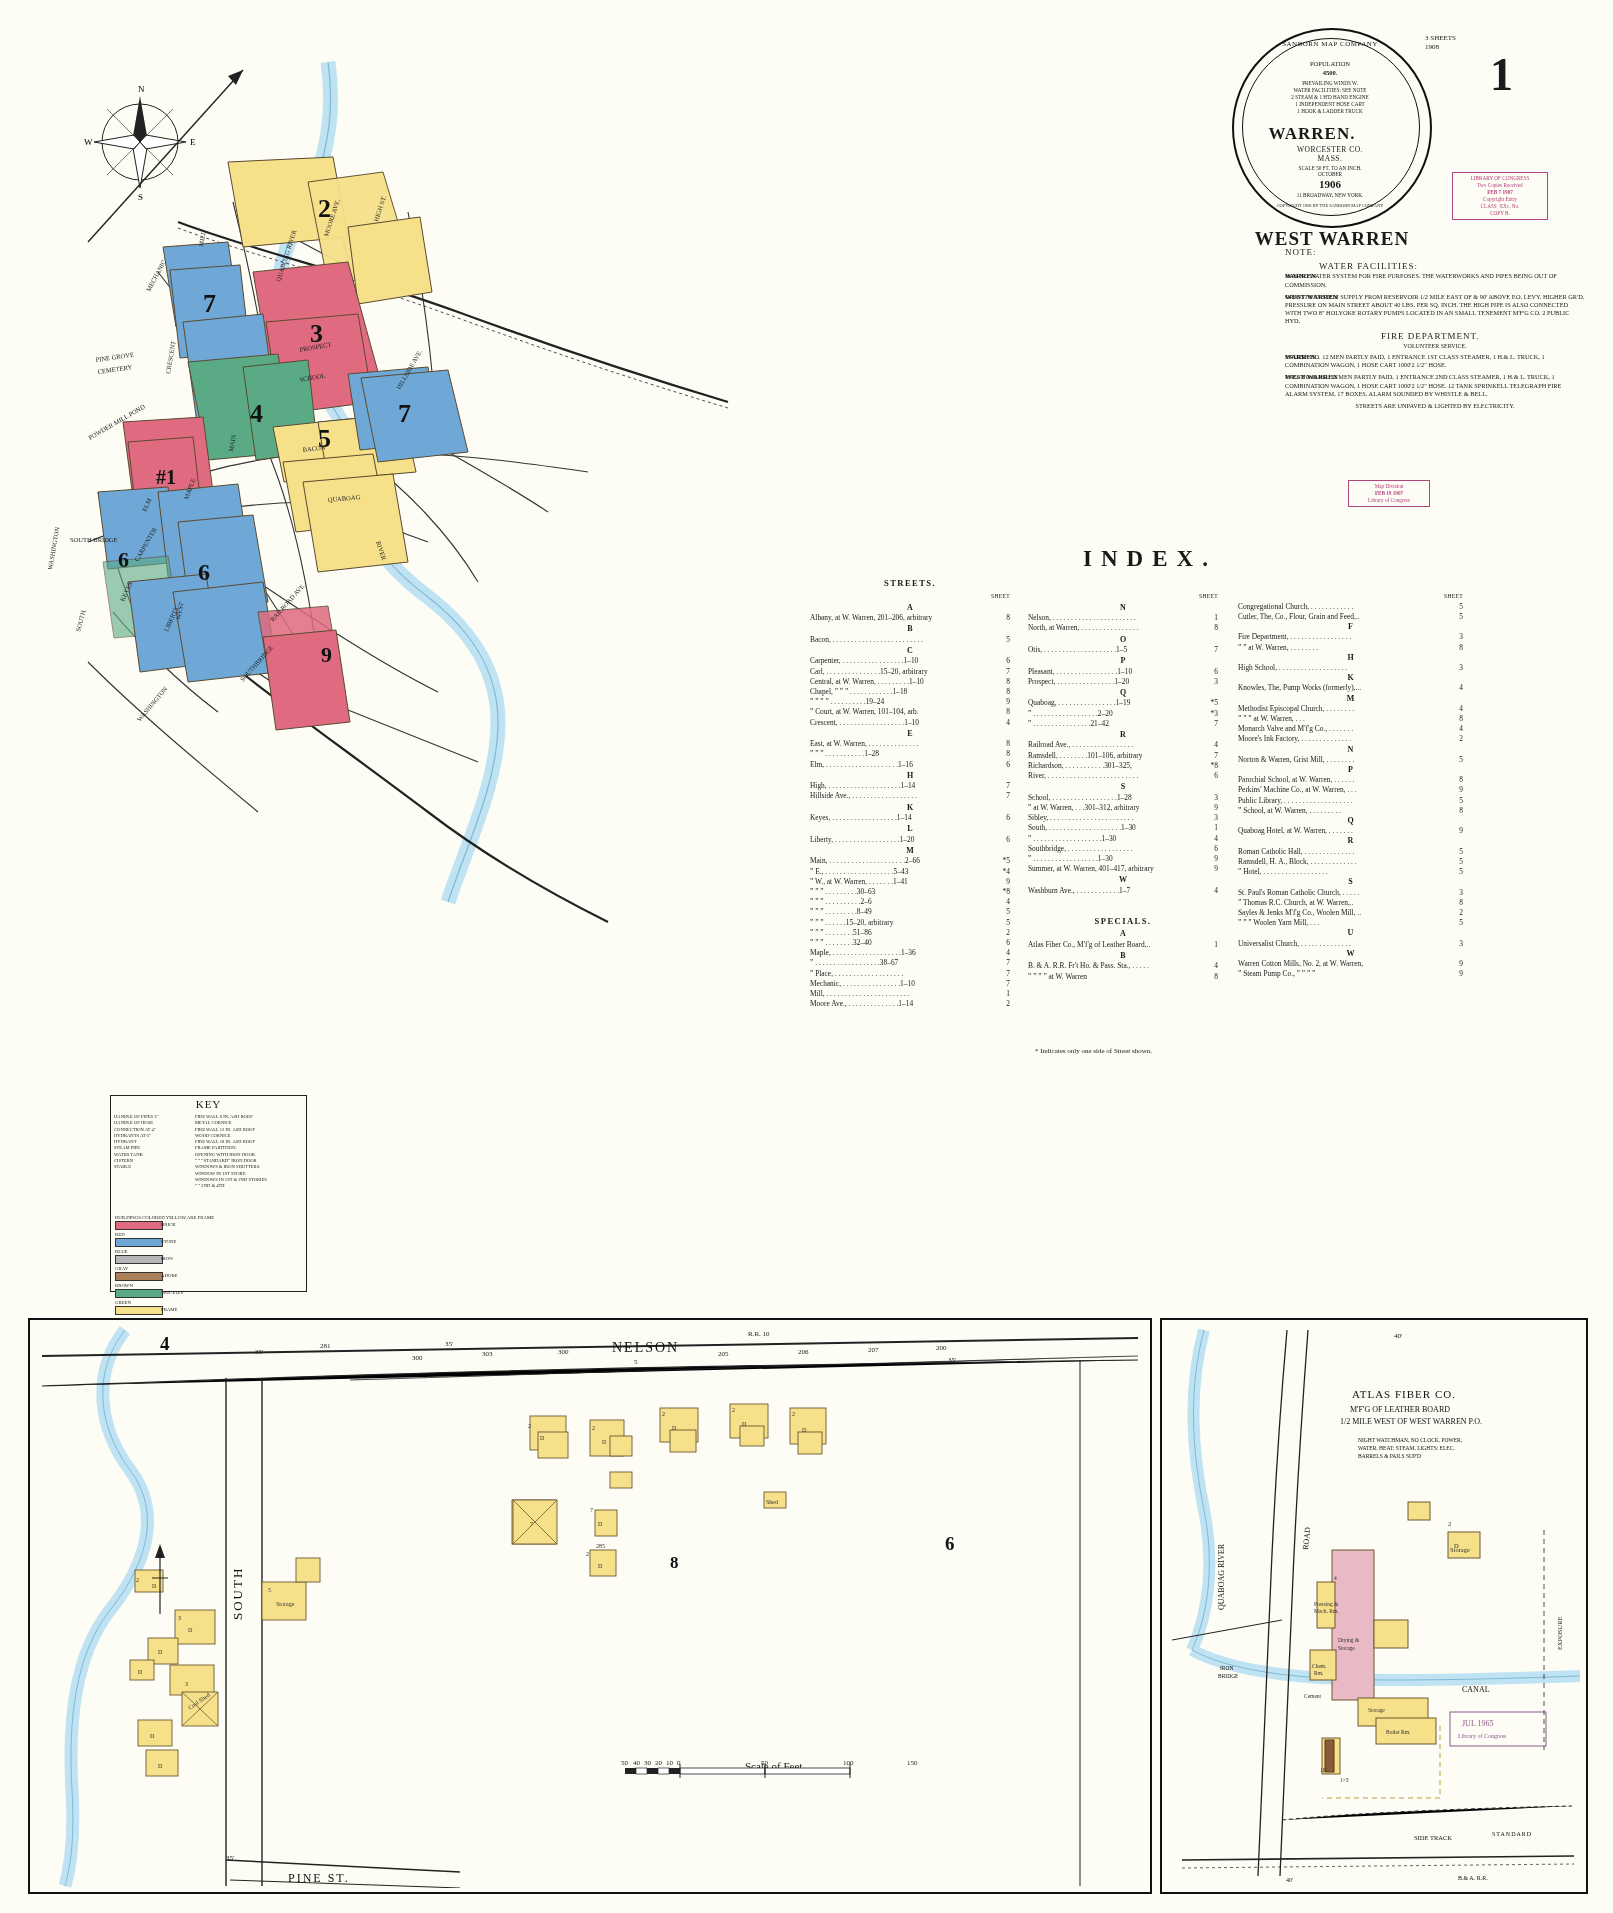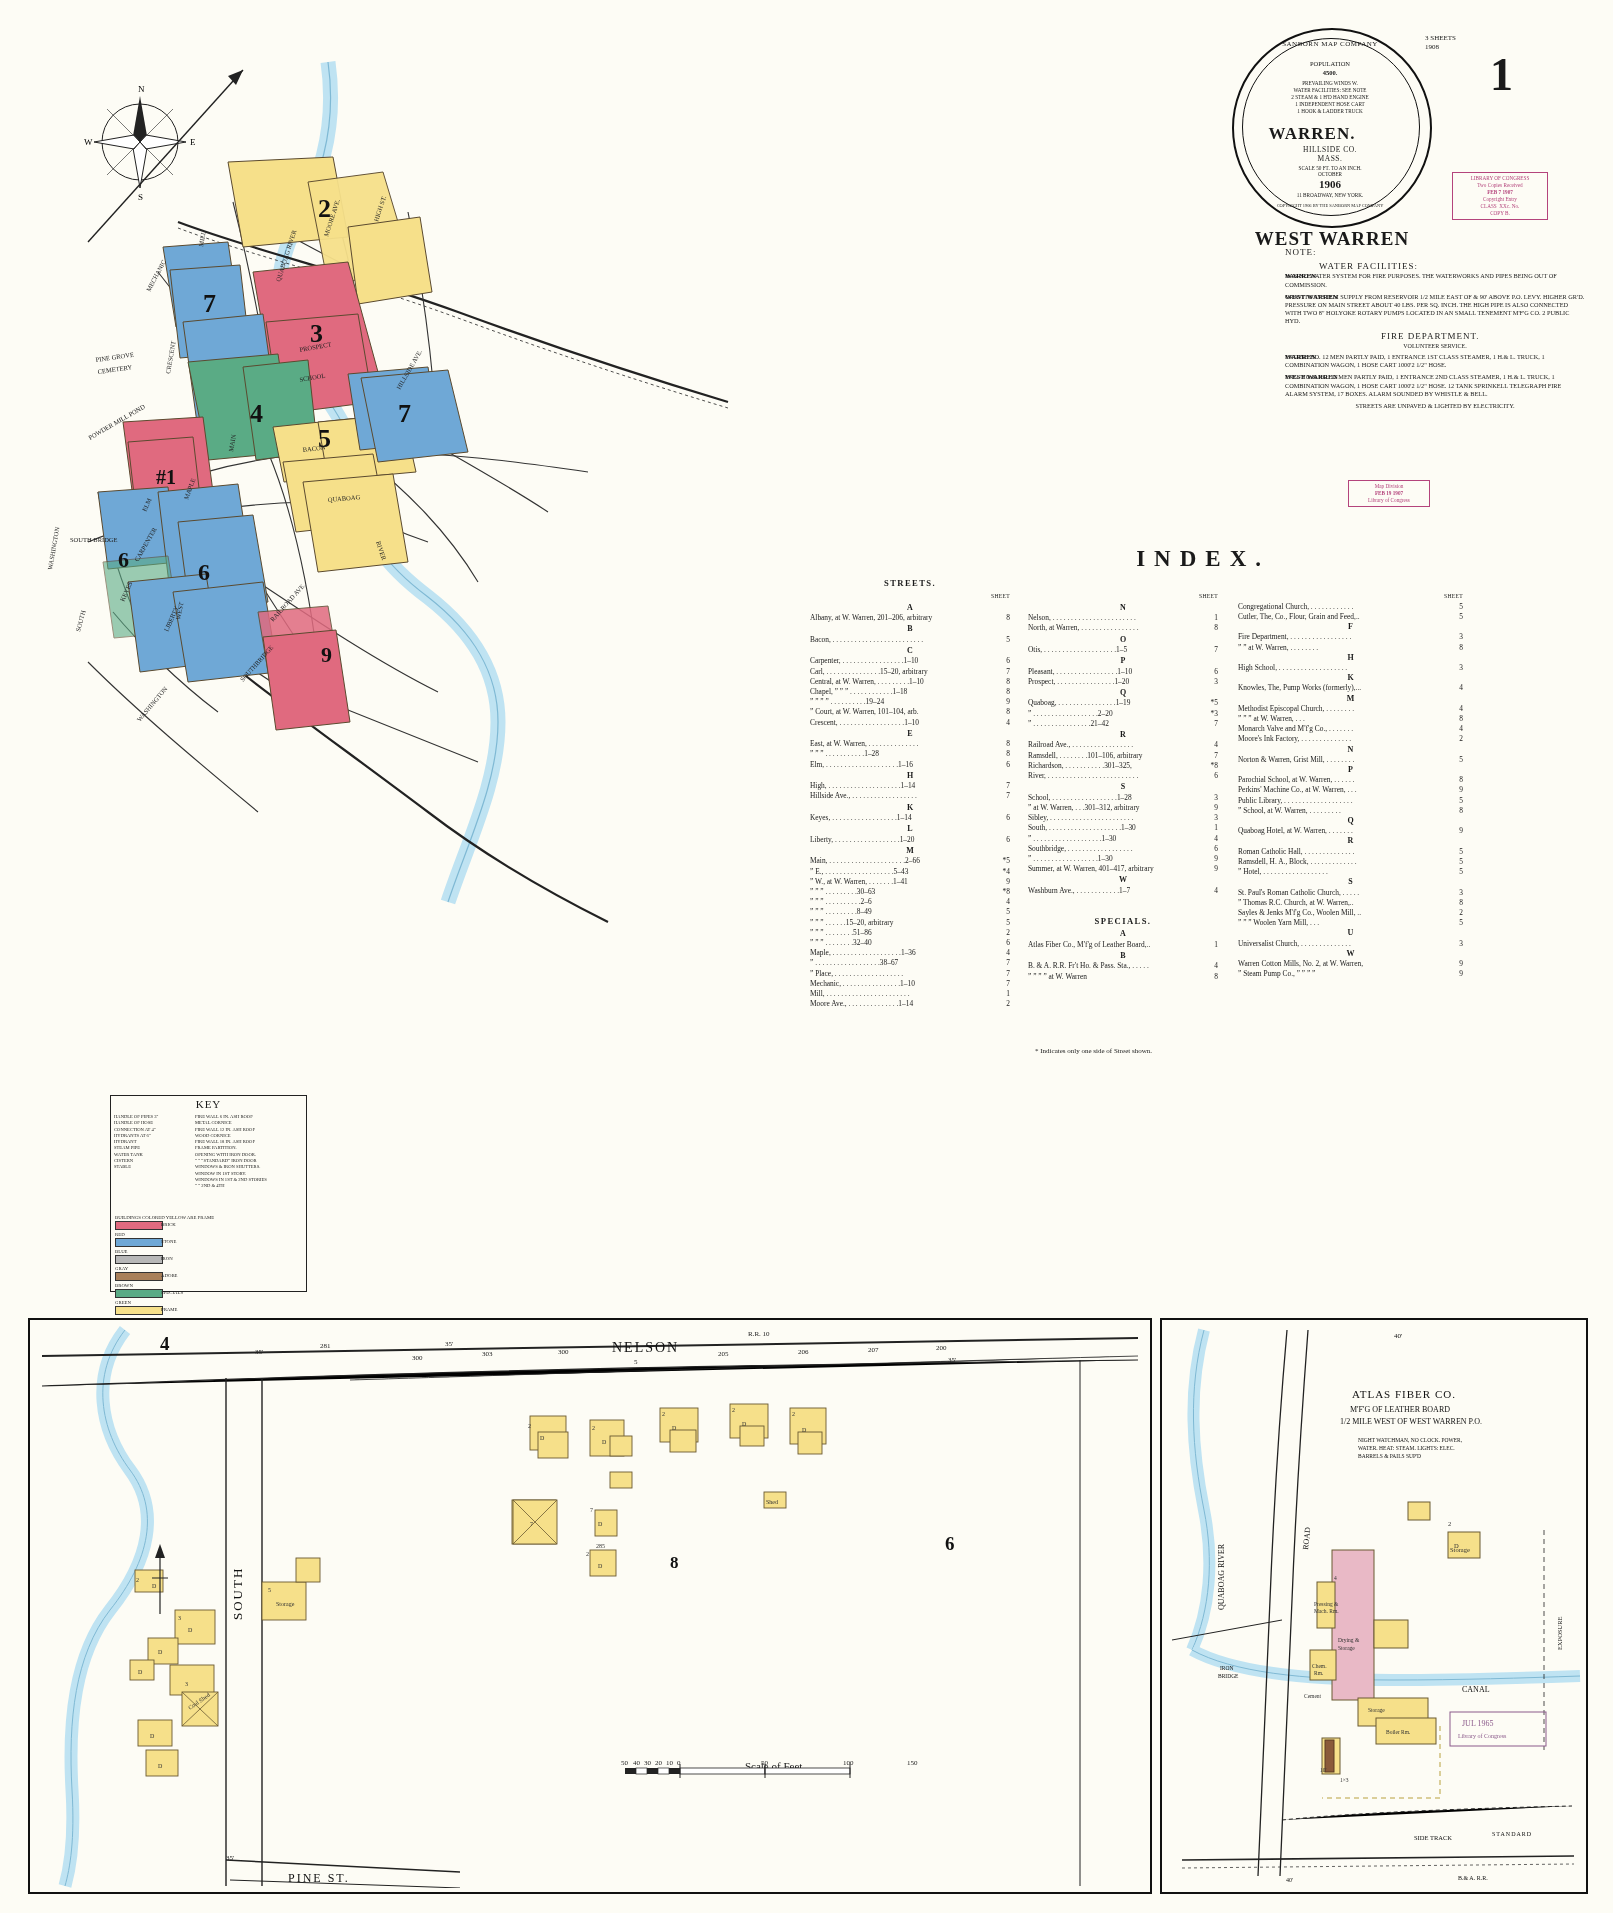--- a/index.html
+++ b/index.html
@@ -24,21 +24,21 @@
   
   .notes{position:absolute;left:1285px;top:248px;width:300px;font-size:6.3px;line-height:8.2px;}
   .notes .hd{font-size:9px;letter-spacing:1px;margin-bottom:2px;}
   .notes .hd2{font-size:9px;letter-spacing:1px;margin:6px 0 2px 34px;}
   .notes .lbl{font-weight:bold;font-size:7px;}
   .notes p{margin:0 0 4px 0;}
   .stamp{position:absolute;border:1px solid #b4447c;color:#b4447c;font-size:5.2px;line-height:7px;padding:2px 4px;text-align:center;}
   .stamp.a{left:1452px;top:172px;width:86px;}
   .stamp.b{left:1348px;top:480px;width:72px;}
   
-  .index-title{position:absolute;left:1030px;top:546px;width:240px;text-align:right;font-size:23px;font-weight:bold;letter-spacing:9px;}
+  .index-title{position:absolute;left:1030px;top:546px;width:240px;text-align:center;font-size:23px;font-weight:bold;letter-spacing:9px;}
   .idx{position:absolute;top:578px;font-size:7.4px;line-height:10.4px;}
   .idx .colhd{text-align:center;font-weight:bold;font-size:8.6px;letter-spacing:1.4px;margin-bottom:3px;}
   .idx .letter{text-align:center;font-weight:bold;font-size:8px;margin:1px 0 0 0;}
   .idx table{border-collapse:collapse;width:100%;}
   .idx td{font-size:7.4px;line-height:10.2px;padding:0;vertical-align:bottom;white-space:nowrap;}
   .idx td.pg{text-align:right;width:16px;}
   .idx td.nm{overflow:hidden;}
   .idx .shd{font-size:5.6px;text-align:right;letter-spacing:.3px;}
   #idx-col1{left:810px;width:200px;}
   #idx-col2{left:1028px;width:190px;}
@@ -202,21 +202,21 @@
     <div class="pop" style="top:32px;">POPULATION</div>
     <div class="pop" style="top:41px;font-weight:bold;">4500.</div>
     <div class="tiny" style="top:52px;">
       <span>PREVAILING WINDS W.</span><br>
       <span>WATER FACILITIES:  SEE NOTE</span><br>
       <span>2 STEAM &amp; 1 H'D HAND ENGINE</span><br>
       <span>1 INDEPENDENT HOSE CART</span><br>
       <span>1 HOOK &amp; LADDER TRUCK</span>
     </div>
     <div class="town" style="top:96px;">WARREN.</div>
-    <div class="sub" style="top:117px;">HILLSIDE CO.</div>
+    <div class="sub" style="top:117px;">WORCESTER CO.</div>
     <div class="sub" style="top:126px;">MASS.</div>
     <div class="tiny" style="top:137px;">SCALE 50 FT. TO AN INCH.</div>
     <div class="tiny" style="top:143px;">OCTOBER</div>
     <div class="date" style="top:150px;">1906</div>
     <div class="tiny" style="top:164px;">11 BROADWAY, NEW YORK.</div>
     <div class="tiny" style="top:174px;font-size:4.4px;">COPYRIGHT 1906 BY THE SANBORN MAP COMPANY</div>
   </div>
   <div class="wwarren">WEST WARREN</div>
   <div class="sheets-note">
     3 SHEETS<br>1908

